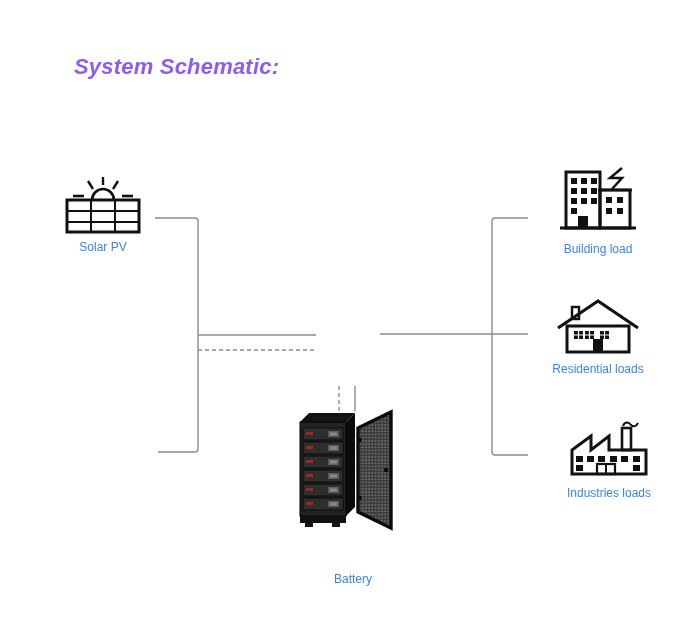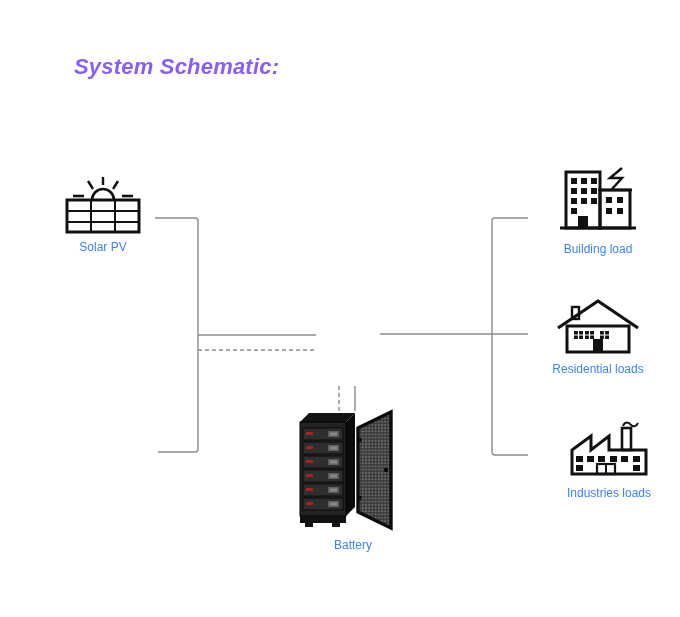--- a/index.html
+++ b/index.html
@@ -49,21 +49,21 @@
         <path class="blk" stroke-width="2.6" d="M37,28 A11,11 0 0 1 59,28"></path>
         <rect class="blk" x="12" y="28" width="72" height="32" stroke-width="3"></rect>
         <path class="blk" stroke-width="2" d="M36,28 V60 M60,28 V60 M12,39 H84 M12,50 H84"></path>
       </svg>
     </span>
     <div class="label">Solar PV</div>
   </div>
 
 
 
-  <div class="node" style="left:294px;top:404px;width:118px;">
+  <div class="node" style="left:294px;top:404px;width:118px;gap:34px;">
     <span class="icon">
       <svg width="118" height="128" viewBox="0 0 118 128">
         <defs>
           <pattern id="perfp" patternUnits="userSpaceOnUse" width="3.2" height="3.2">
             <rect width="3.2" height="3.2" fill="#3d3d3d"></rect>
             <circle cx="1.6" cy="1.6" r="0.7" fill="#989898"></circle>
           </pattern>
         </defs>
 
         <polygon points="64,24 97,8 97,124 64,108" fill="url(#perfp)" stroke="#0c0c0c" stroke-width="3.4"></polygon>

